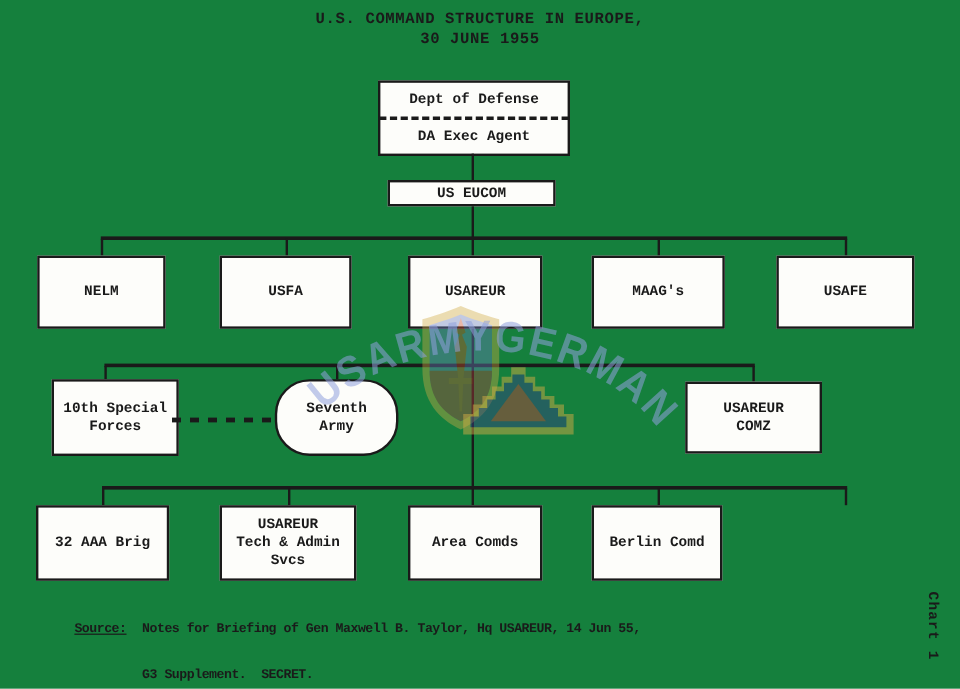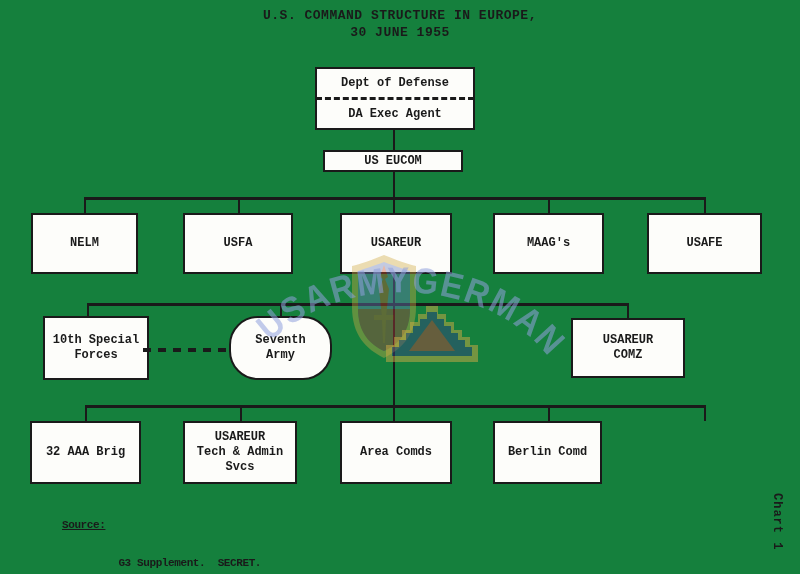--- a/index.html
+++ b/index.html
@@ -116,21 +116,21 @@
   </div>
   <div class="obox" style="left:493px;top:421px;width:105px;height:59px;">
     <span>Berlin Comd</span>
   </div>
   <div class="obox" style="left:340px;top:421px;width:108px;height:59px;">
     <span>Area Comds</span>
   </div>
 
   <div class="source">
     <span class="source-label">Source:</span>
-    <div class="source-text"><br>
+    <div class="source-text"><span>Notes for Briefing of Gen Maxwell B. Taylor, Hq USAREUR, 14 Jun 55,</span><br>
 <span>G3 Supplement.  SECRET.</span></div>
   </div>
 
   <div class="chart-number">Chart 1</div>
 
   <svg class="watermark" width="800" height="574" viewBox="0 0 800 574">
     <defs>
       <path id="wm-arc" d="M 270 342 A 170 133 0 0 1 547 355" fill="none"></path>
     </defs>
 

